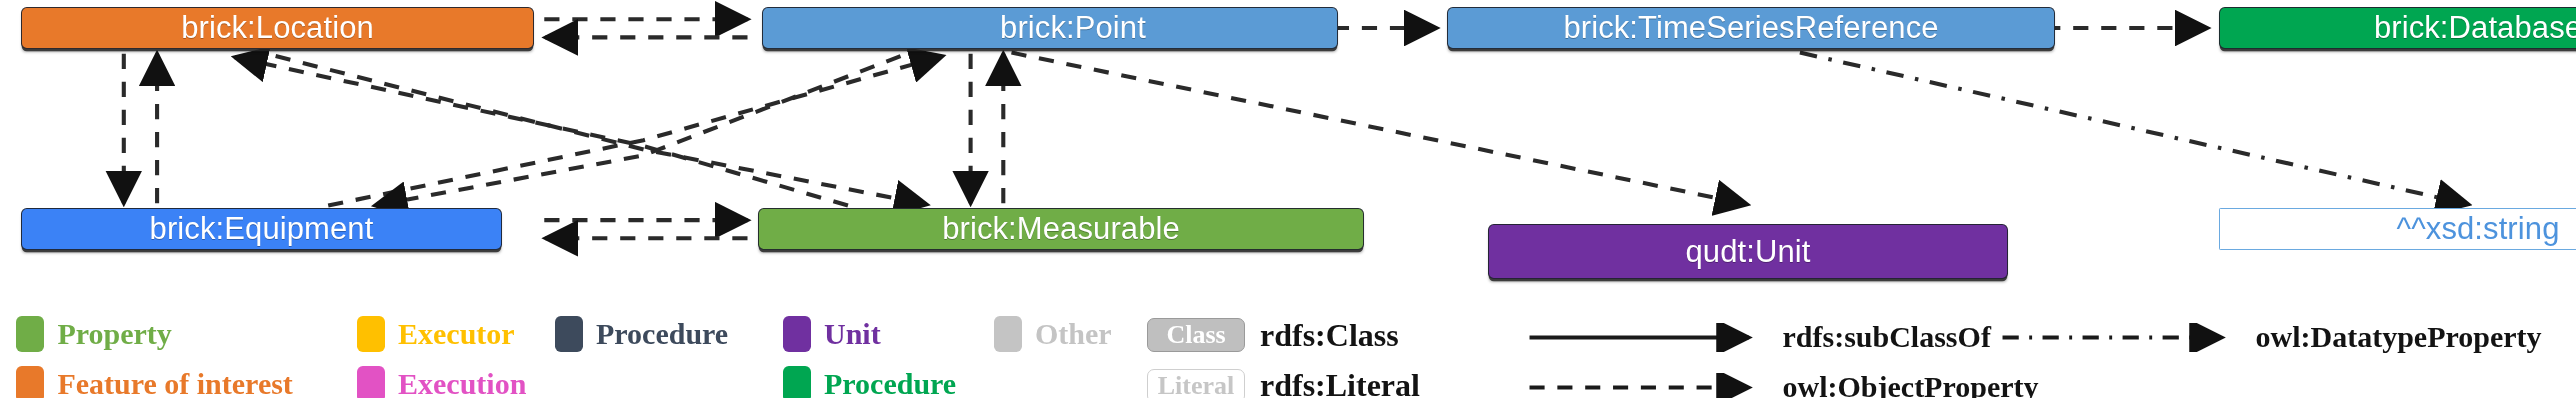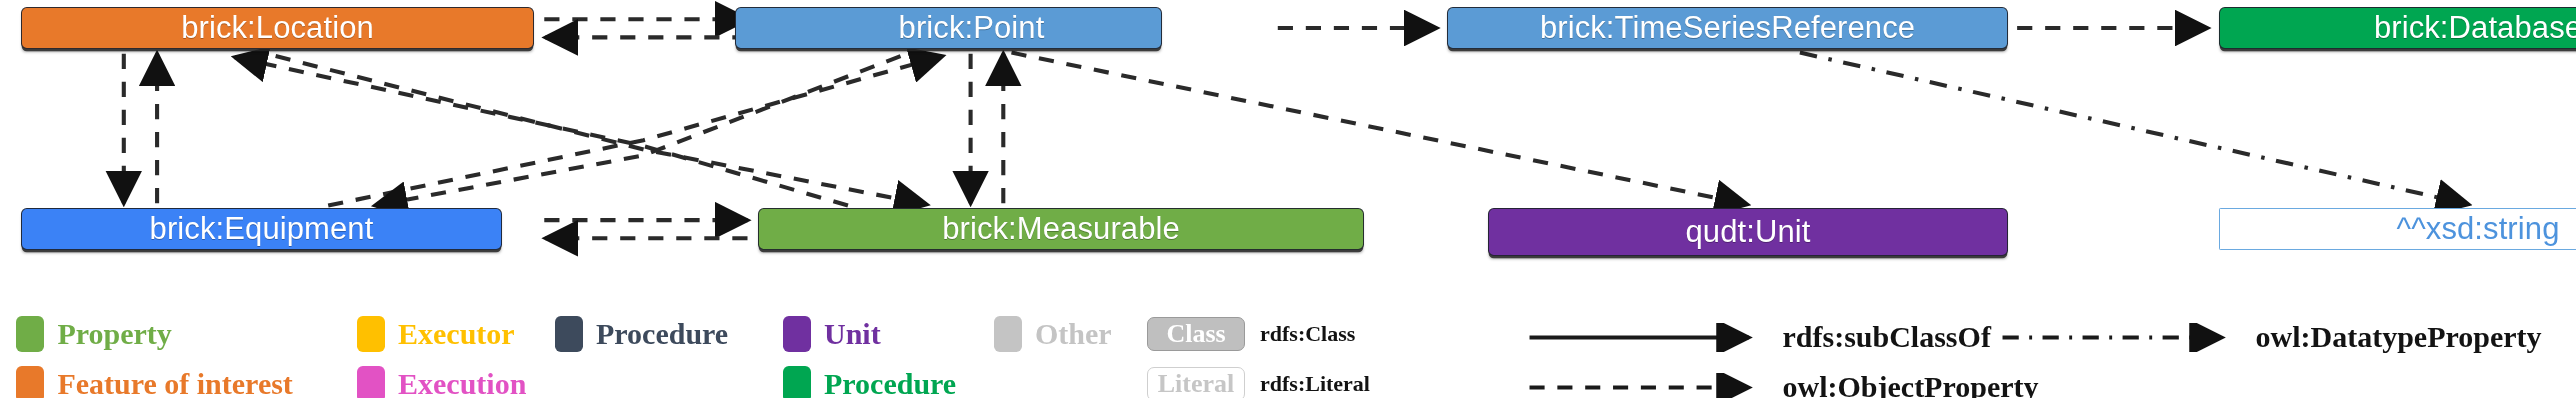--- a/index.html
+++ b/index.html
@@ -30,21 +30,21 @@
   .lg-txt{font-family:"Liberation Serif",serif;font-size:30px;font-weight:700;
           margin-left:13px;white-space:nowrap;line-height:1;}
 
   .chip{width:98px;height:34px;border-radius:7px;display:flex;align-items:center;
         justify-content:center;flex:0 0 auto;box-sizing:border-box;}
   .chip.cls{background:#bfbfbf;border:1.2px solid #9a9a9a;}
   .chip.lit{background:#ffffff;border:1.2px solid #cfcfcf;}
   .chip span{font-family:"Liberation Serif",serif;font-weight:700;font-size:26px;}
   .chip.cls span{color:#ffffff;}
   .chip.lit span{color:#c6c6c6;}
-  .chip-txt{font-family:"Liberation Serif",serif;font-size:22px;font-weight:700;
+  .chip-txt{font-family:"Liberation Serif",serif;font-size:32px;font-weight:700;
             color:#131313;margin-left:15px;white-space:nowrap;}
 
   .arrow-row{position:absolute;display:flex;align-items:center;justify-content:space-between;}
   .arrow-row svg{flex:0 0 auto;}
   .arrow-txt{font-family:"Liberation Serif",serif;font-size:30px;font-weight:700;
              color:#131313;margin-left:10.5px;white-space:nowrap;}
 </style>
 </head>
 <body>
 
@@ -86,41 +86,41 @@
       <path stroke-dasharray="26,22" d="M 1730,90 L 2990,350"></path>
 
       <path stroke-dasharray="30,20,6,20" d="M 3080,90 L 4225,350"></path>
     </g>
   </svg>
 
   <div class="node" style="left:21px;top:7px;width:513px;height:42px;background:#e8792a;">
     <span class="lbl">brick:Location</span>
   </div>
 
-  <div class="node" style="left:735px;top:7px;width:427px;height:42px;background:#5b9bd5;padding-left:46px;">
+  <div class="node" style="left:762px;top:7px;width:576px;height:42px;background:#5b9bd5;padding-left:46px;">
     <span class="lbl">brick:Point</span>
   </div>
 
-  <div class="node" style="left:1447px;top:7px;width:561px;height:42px;background:#5b9bd5;">
+  <div class="node" style="left:1447px;top:7px;width:608px;height:42px;background:#5b9bd5;">
     <span class="lbl">brick:TimeSeriesReference</span>
   </div>
 
   <div class="node" style="left:2219px;top:7px;width:518px;height:42px;background:#00a651;">
     <span class="lbl">brick:Database</span>
   </div>
 
   <div class="node" style="left:21px;top:208px;width:481px;height:42px;background:#3b82f6;justify-content:center;">
     <span class="lbl">brick:Equipment</span>
   </div>
 
   <div class="node" style="left:758px;top:208px;width:606px;height:42px;background:#70ad47;">
     <span class="lbl">brick:Measurable</span>
   </div>
 
-  <div class="node" style="left:1488px;top:208px;width:520px;height:48px;background:#7030a0;">
+  <div class="node" style="left:1488px;top:224px;width:520px;height:55px;background:#7030a0;">
     <span class="lbl">qudt:Unit</span>
   </div>
 
   <div class="node literal" style="left:2219px;top:208px;width:518px;height:42px;">
     <span class="lbl">^^xsd:string</span>
   </div>
 
   <div id="legend">
 
     <div class="lg-item" style="left:16.4px;top:3.5px;">

